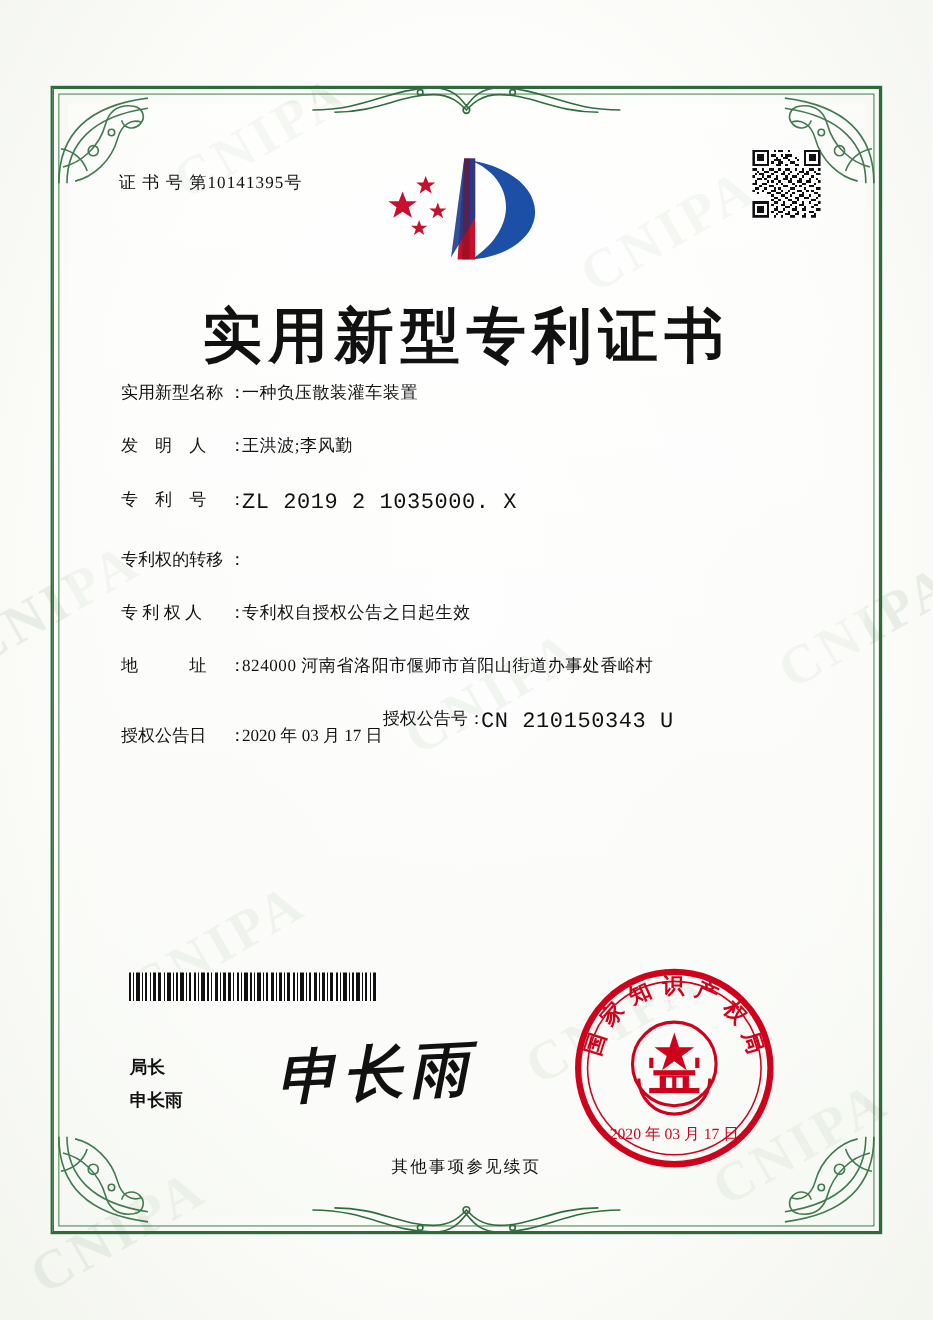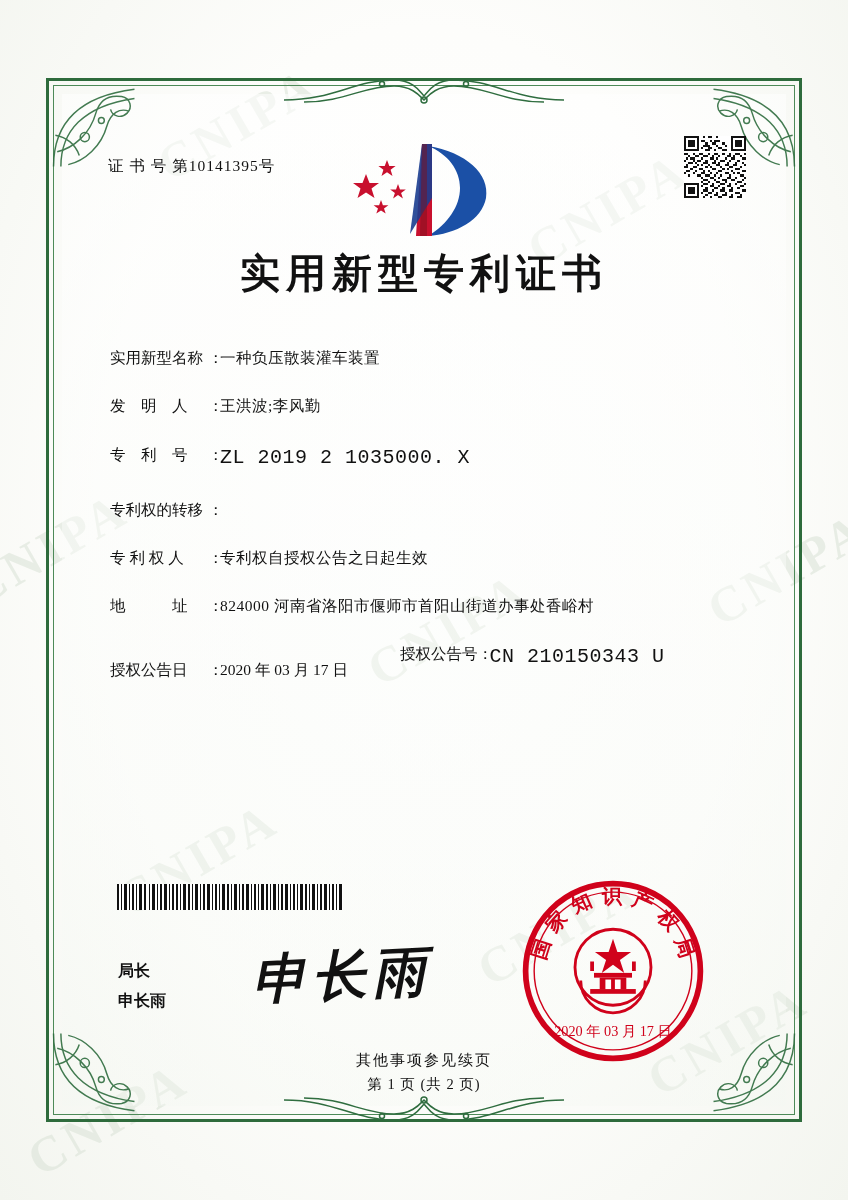--- a/index.html
+++ b/index.html
@@ -84,23 +84,23 @@
     width:62px;height:62px;
   }
 
   
   #logo{
     position:absolute;left:50%;top:44px;transform:translateX(-50%);
     width:200px;height:105px;
   }
 
   #title{
-    position:absolute;left:0;right:0;top:152px;
+    position:absolute;left:0;right:0;top:176px;
     text-align:center;
-    font-size:40px;
+    font-size:54px;
     font-weight:700;
     letter-spacing:6px;
     color:#111;
     font-family:"Liberation Serif", serif;
   }
 
   
   #fields{
     position:absolute;left:48px;right:40px;top:252px;
     font-size:15.5px;color:#111;
@@ -114,21 +114,21 @@
     width:98px;flex:0 0 98px;
     letter-spacing:0px;
     white-space:pre;
   }
   .fsep{width:12px;flex:0 0 12px;}
   .fvalue{flex:1 1 auto;letter-spacing:.5px;}
   .mono{font-family:"Liberation Mono", monospace;font-size:20px;letter-spacing:.5px;}
 
   .frow.two{margin-bottom:25px;}
   .pub-left{display:flex;margin-top:16px;}
-  .pub-right{display:flex;margin-left:52px;}
+  .pub-right{display:flex;}
   .pub-right .flabel{width:auto;flex:0 0 auto;}
 
   
   #paras{
     position:absolute;left:48px;right:42px;top:576px;
     font-size:15.5px;color:#111;line-height:29px;
     text-align:justify;
   }
   #paras p{margin:0 0 2px 0;text-indent:2em;}
 
@@ -580,16 +580,15 @@
         <rect x="2" y="13" width="6" height="10" fill="#fff"></rect>
         <path d="M-34 14 A 34 34 0 0 0 34 14" fill="none" stroke="#d0021b" stroke-width="3"></path>
       </g>
       <text font-family="'Liberation Serif', serif" font-size="21" font-weight="700" fill="#d0021b" letter-spacing="2">
         <textPath href="#sealArc" startOffset="50%" text-anchor="middle">国 家 知 识 产 权 局</textPath>
       </text>
       <text x="100" y="168" text-anchor="middle" font-family="'Liberation Serif', serif" font-size="15" fill="#d0021b">2020 年 03 月 17 日</text>
     </svg>
 
     <div id="footer-note">其他事项参见续页</div>
-    <div id="page-num">第 1 页 (共 2 页)</div>
 
   </div>
 </div>
 
 </body></html>

